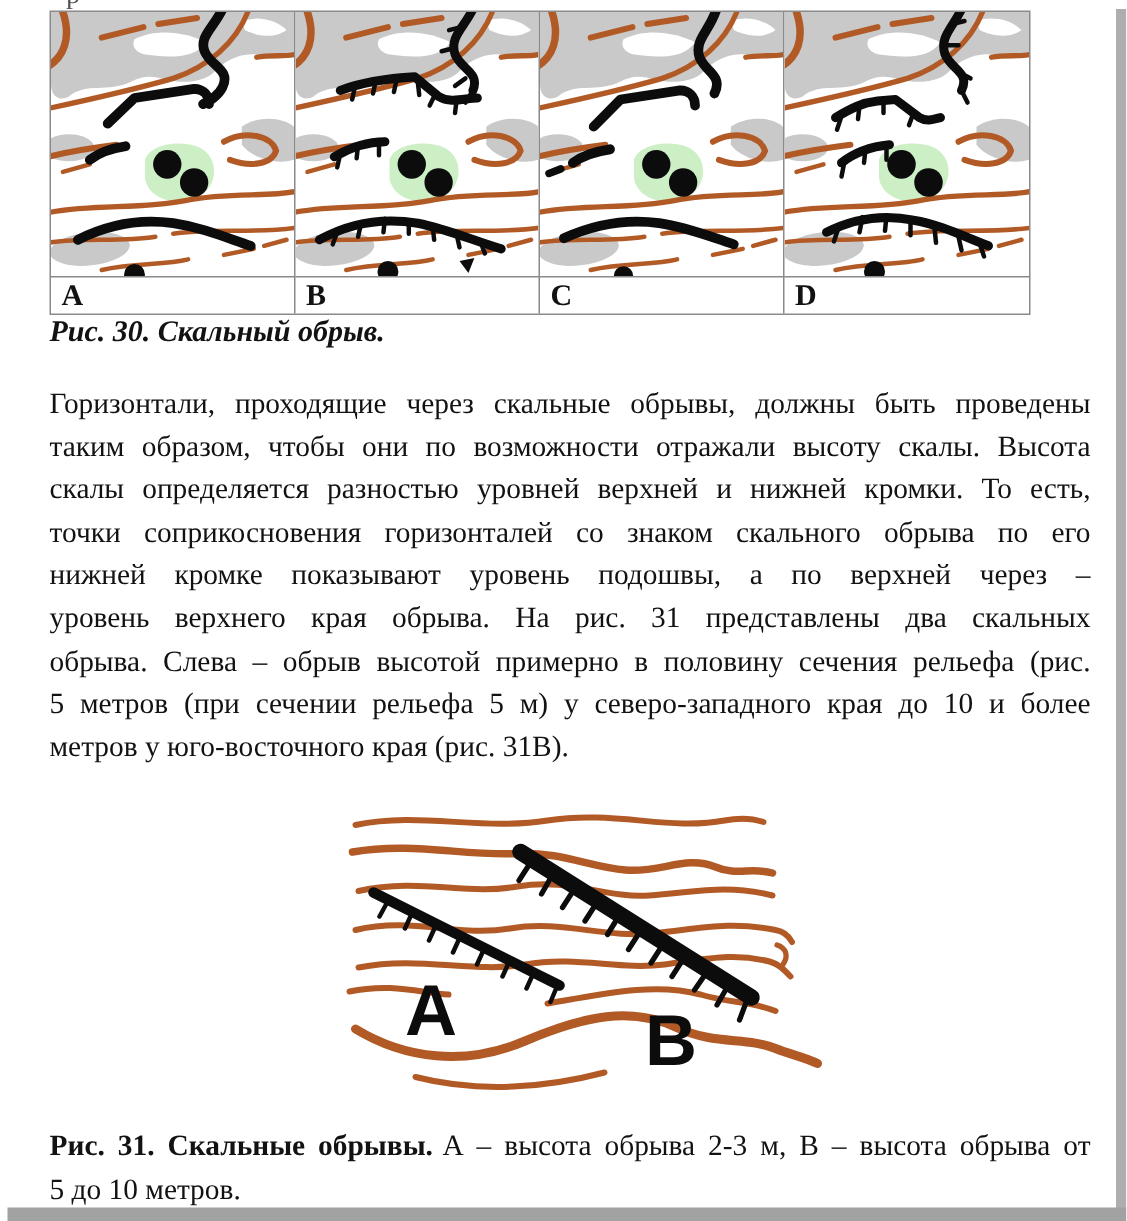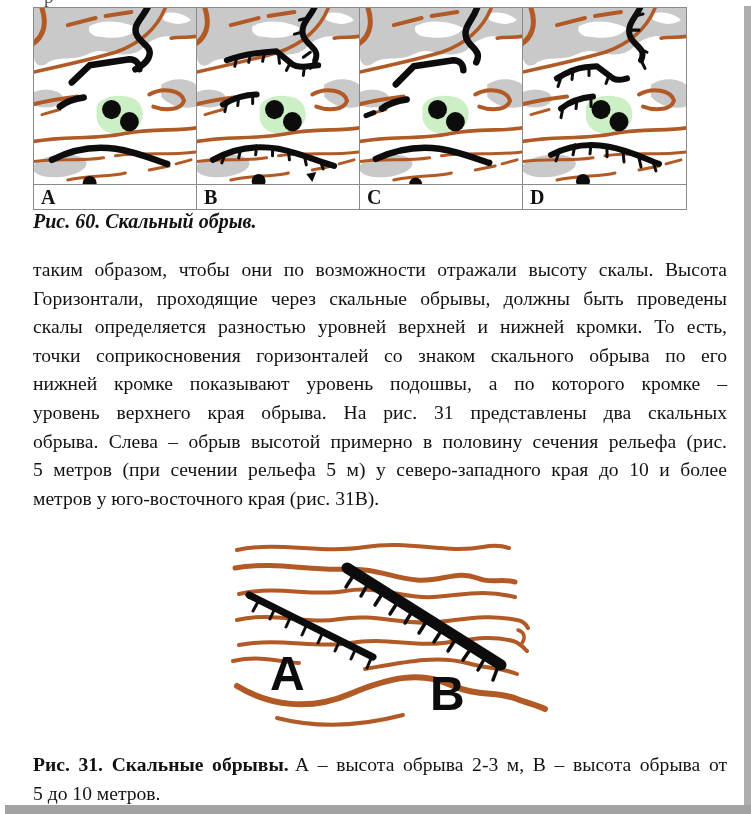--- a/index.html
+++ b/index.html
@@ -146,28 +146,28 @@
           <circle cx="60" cy="172" r="7" fill="#0c0c0c" stroke="none"></circle>
         </g>
       </svg>
     </div>
     <div class="lc"><span>A</span></div>
     <div class="lc"><span>B</span></div>
     <div class="lc"><span>C</span></div>
     <div class="lc last"><span>D</span></div>
   </div>
 
-  <div class="cap30">Рис. 60. Скальный обрыв.</div>
+  <div class="cap30">Рис. 30. Скальный обрыв.</div>
 
   <div class="bodytext">
+    <div class="ln">Горизонтали, проходящие через скальные обрывы, должны быть проведены</div>
     <div class="ln">таким образом, чтобы они по возможности отражали высоту скалы. Высота</div>
-    <div class="ln">Горизонтали, проходящие через скальные обрывы, должны быть проведены</div>
     <div class="ln">скалы определяется разностью уровней верхней и нижней кромки. То есть,</div>
     <div class="ln">точки соприкосновения горизонталей со знаком скального обрыва по его</div>
-    <div class="ln">нижней кромке показывают уровень подошвы, а по которого кромке –</div>
+    <div class="ln">нижней кромке показывают уровень подошвы, а по верхней через –</div>
     <div class="ln">уровень верхнего края обрыва. На рис. 31 представлены два скальных</div>
     <div class="ln">обрыва. Слева – обрыв высотой примерно в половину сечения рельефа (рис.</div>
     <div class="ln">5 метров (при сечении рельефа 5 м) у северо-западного края до 10 и более</div>
     <div class="ln lastline">метров у юго-восточного края (рис. 31В).</div>
   </div>
 
   <div class="fig31">
     <svg viewBox="0 0 345 205">
       <g fill="none" stroke="#b25a26" stroke-linecap="round">
         <path stroke-width="4" d="M12,12 C55,3 95,16 140,9 C185,2 220,16 258,9 C268,7 278,8 284,10"></path>

